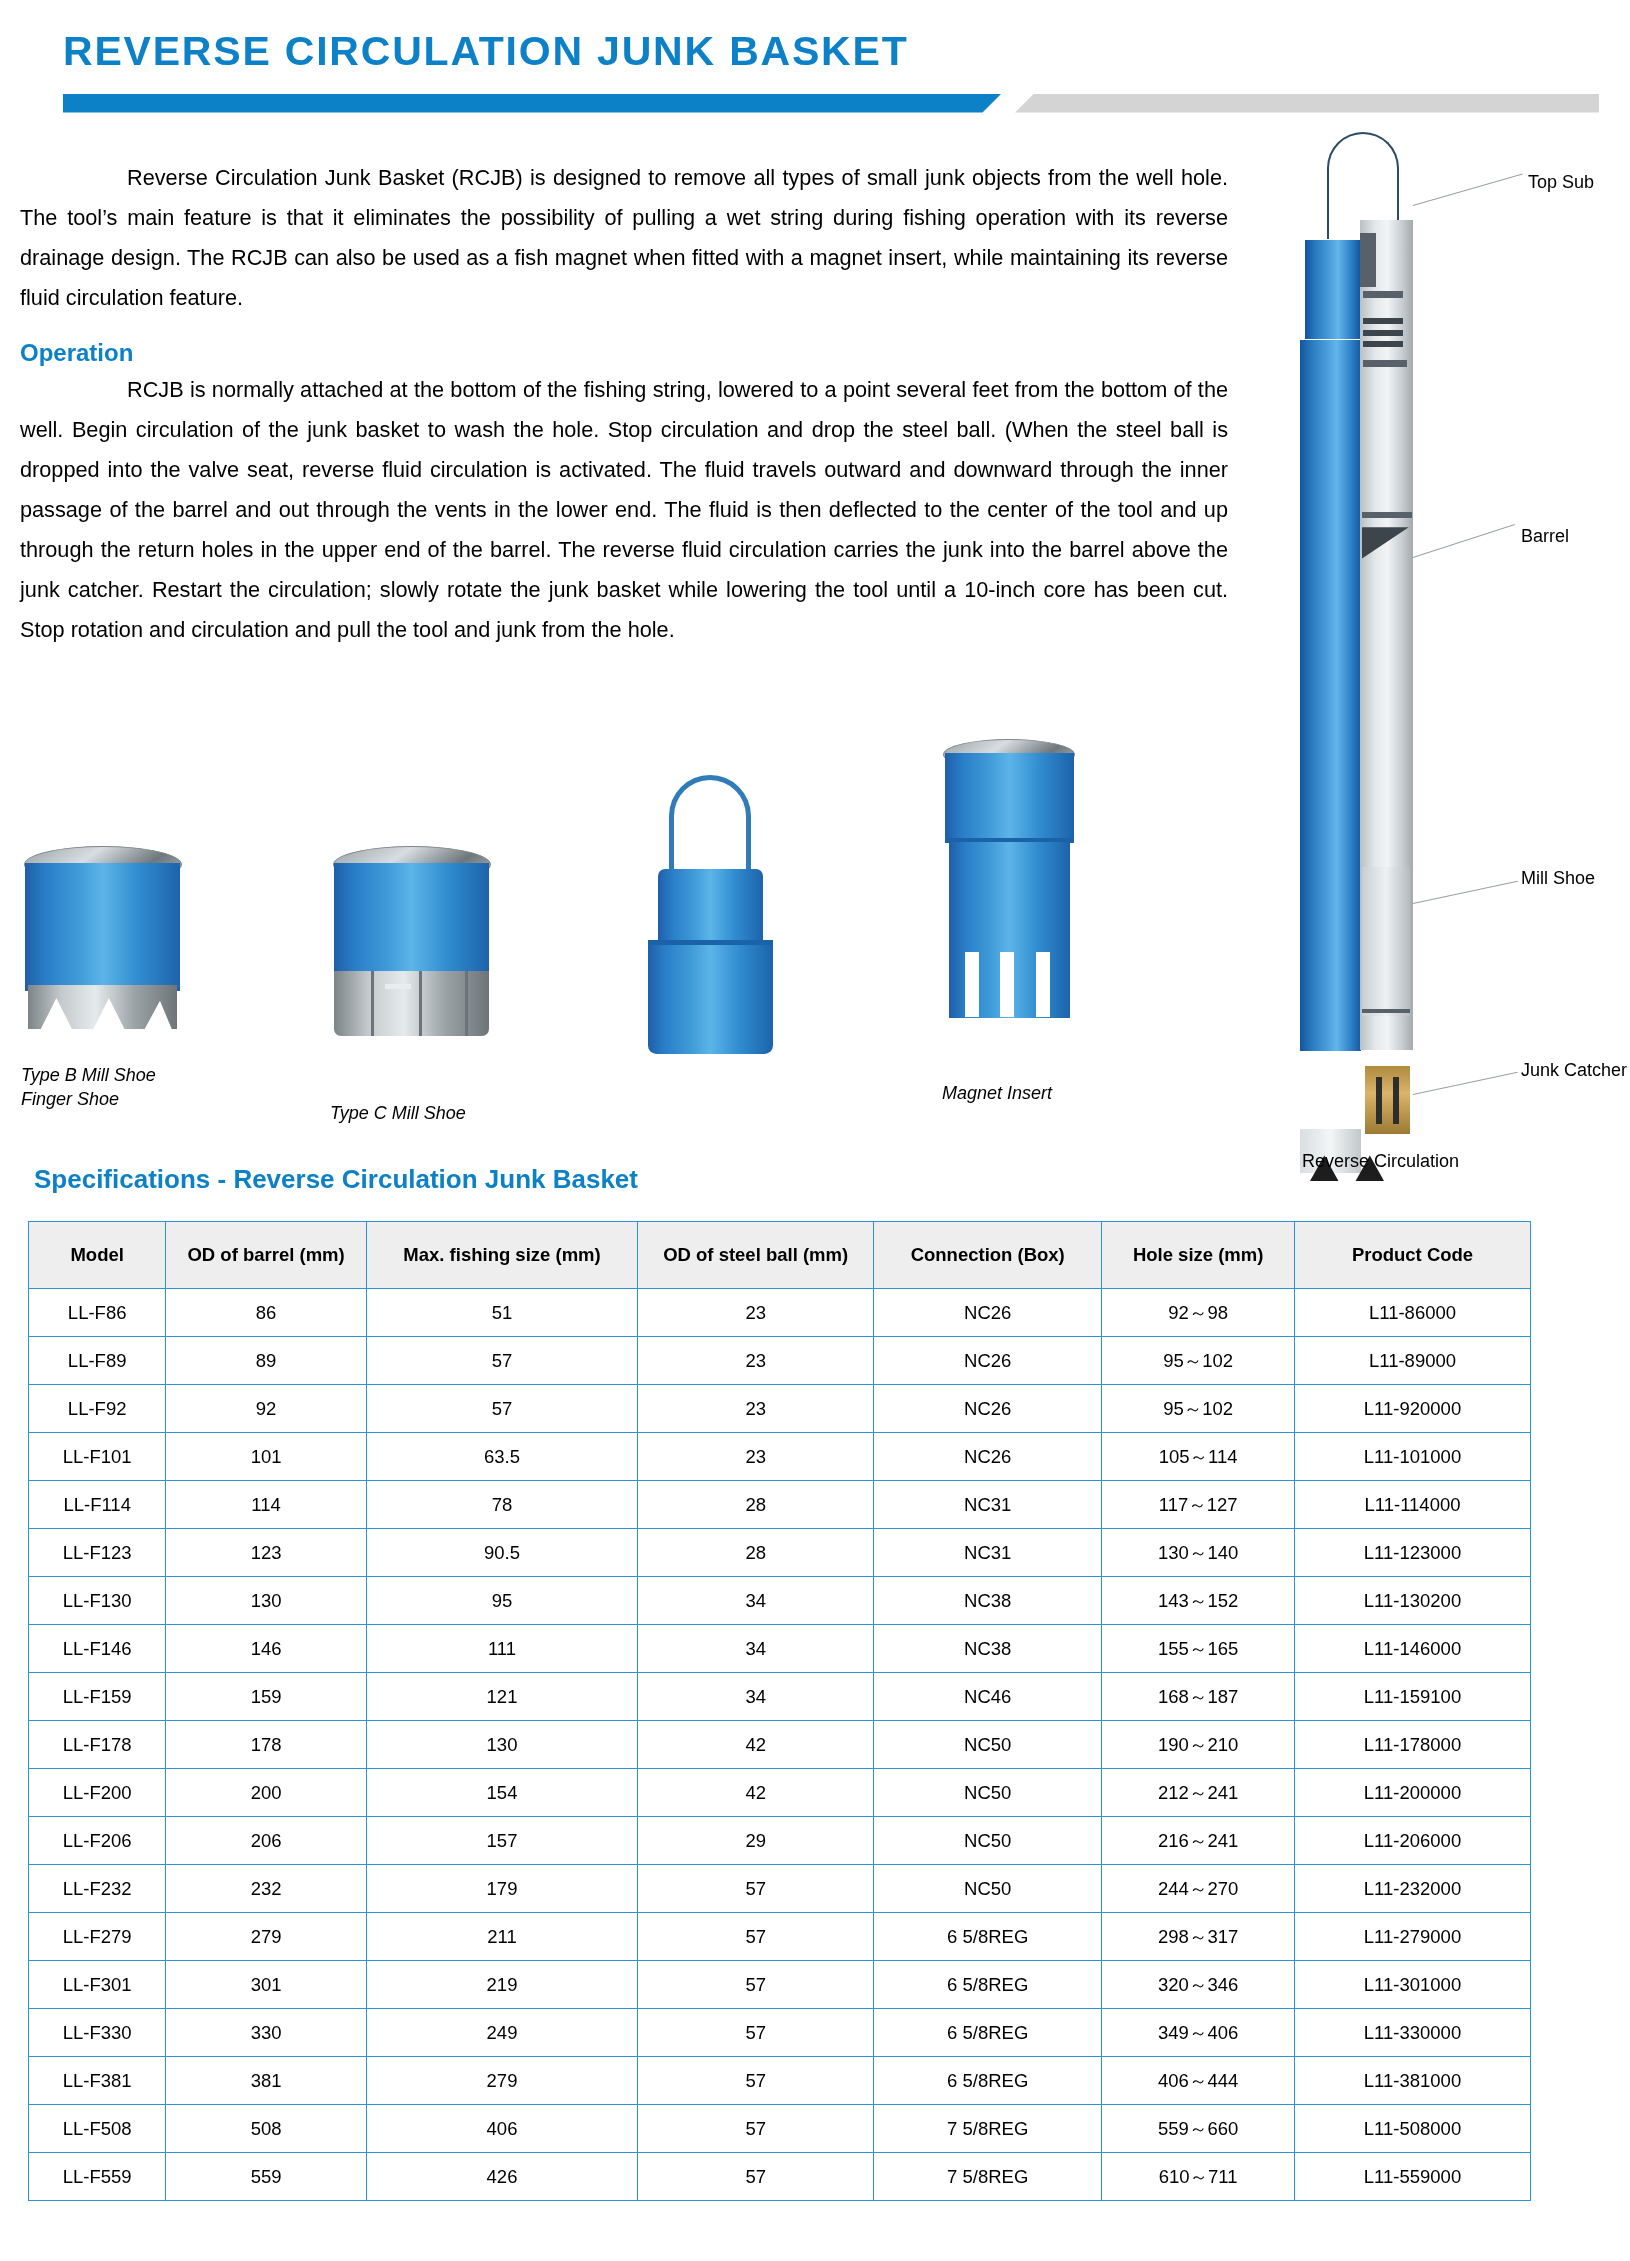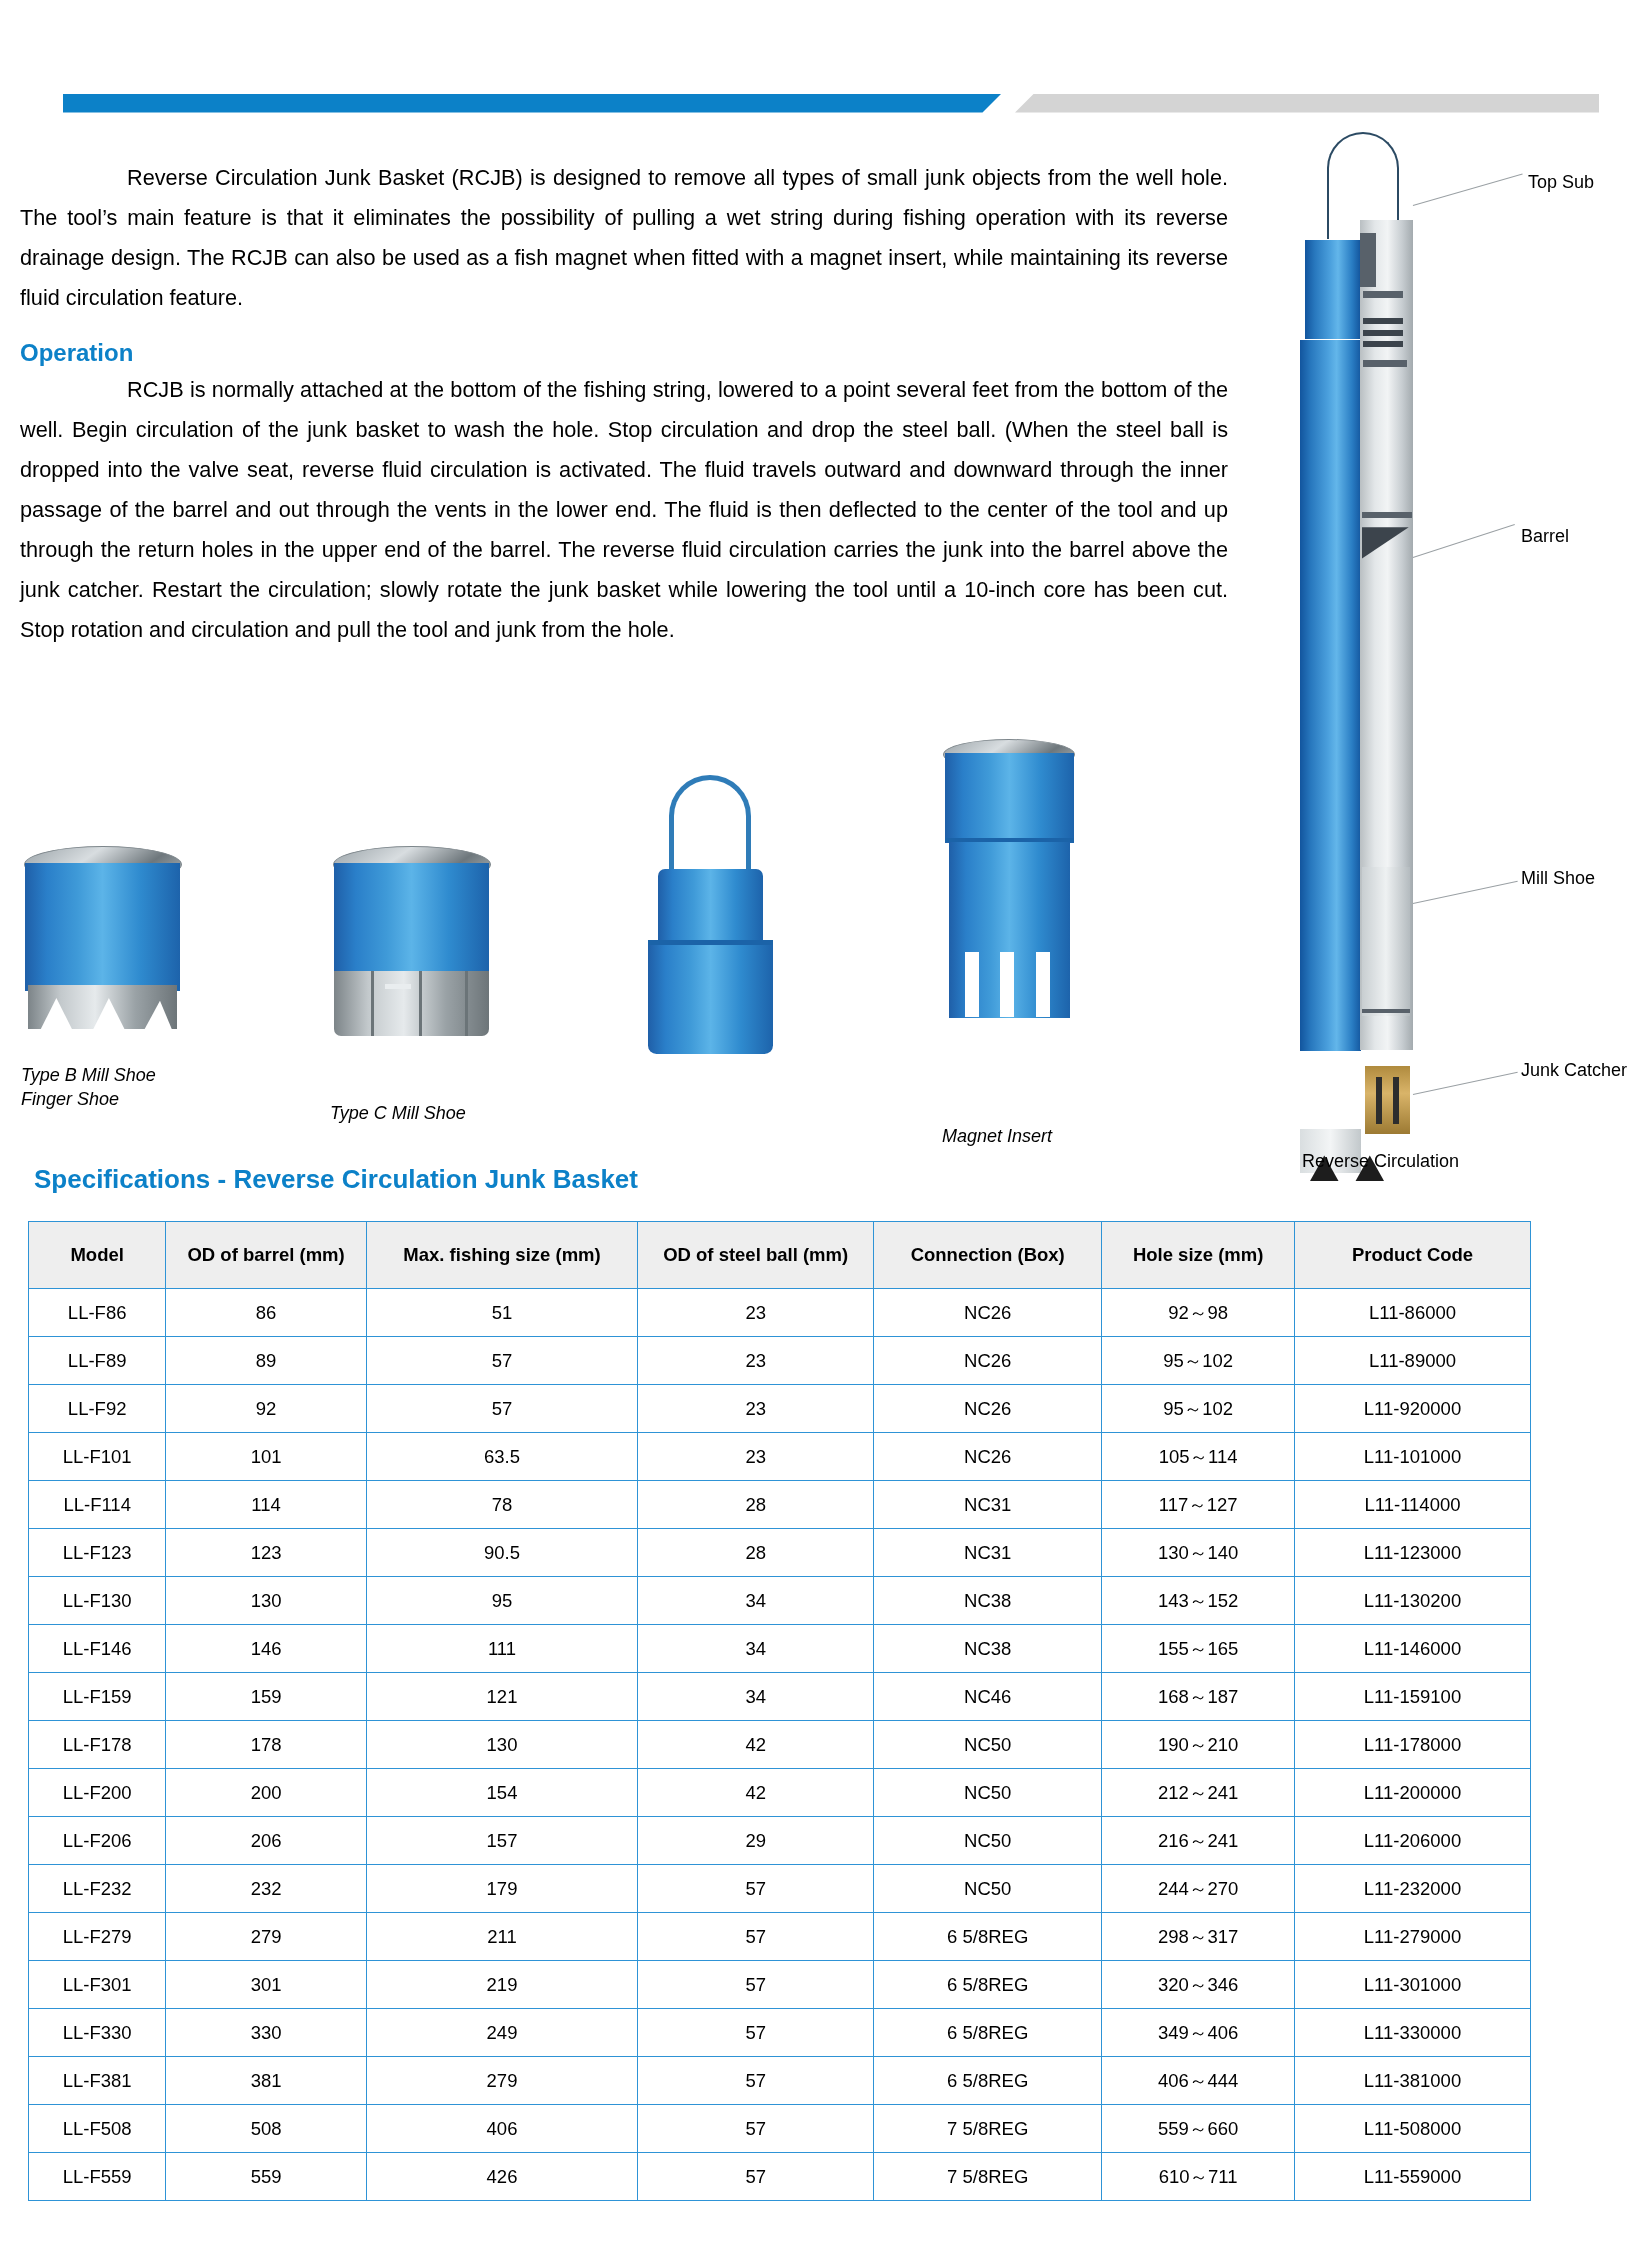--- a/index.html
+++ b/index.html
@@ -110,20 +110,21 @@
     background: #eeeeee; font-weight: bold; height: 67px;
   }
   .spec-table td { height: 48px; }
   .spec-table tr td:first-child { text-align: center; }
   .hole-cell { font-size: 18.5px; }
 </style>
 </head>
 <body>
 
 <div class="page-header">
+  <div class="page-title">REVERSE  CIRCULATION  JUNK  BASKET</div>
   <div class="rule-wrap">
     <div class="rule-blue"></div>
     <div class="rule-gray"></div>
   </div>
 </div>
 
 <div class="copy-col">
   <p class="para">Reverse Circulation Junk Basket (RCJB) is designed to remove all types of small junk objects from the well hole. The tool’s main feature is that it eliminates the possibility of pulling a wet string during fishing operation with its reverse drainage design. The RCJB can also be used as a fish magnet when fitted with a magnet insert, while maintaining its reverse fluid circulation feature.</p>
   <div class="section-heading">Operation</div>
   <p class="para">RCJB is normally attached at the bottom of the fishing string, lowered to a point several feet from the bottom of the well. Begin circulation of the junk basket to wash the hole. Stop circulation and drop the steel ball. (When the steel ball is dropped into the valve seat, reverse fluid circulation is activated. The fluid travels outward and downward through the inner passage of the barrel and out through the vents in the lower end. The fluid is then deflected to the center of the tool and up through the return holes in the upper end of the barrel. The reverse fluid circulation carries the junk into the barrel above the junk catcher. Restart the circulation; slowly rotate the junk basket while lowering the tool until a 10-inch core has been cut. Stop rotation and circulation and pull the tool and junk from the hole.</p>
@@ -166,21 +167,21 @@
       <div class="ellipse-top" style="left:1.4px; top:0; width:132px; height:31px;"></div>
       <div class="blue-body" style="left:2.8px; top:14px; width:129px; height:90px;"></div>
       <div class="blue-body" style="left:7px; top:101px; width:121px; height:178px;"></div>
       <div style="position:absolute;left:2.8px;top:99px;width:129px;height:4.3px;background:#1b63a8;"></div>
       <div style="position:absolute;left:7px;top:213px;width:121px;height:65px;">
         <div style="position:absolute;left:15.6px;top:0;width:14px;height:65px;background:#ffffff;"></div>
         <div style="position:absolute;left:51px;top:0;width:14px;height:65px;background:#ffffff;"></div>
         <div style="position:absolute;left:87px;top:0;width:14px;height:65px;background:#ffffff;"></div>
       </div>
     </div>
-    <div class="caption" style="margin-top:95px;">Magnet Insert</div>
+    <div class="caption" style="margin-top:52px;">Magnet Insert</div>
   </div>
 
   <div class="photo-cell" style="left:632px; top:57px; width:213px;">
     <div class="art" style="width:156px;height:284px;">
       <div style="position:absolute;left:37px;top:0;width:82px;height:107px;border:5px solid #2f7cb8;border-bottom:none;border-radius:43px 43px 0 0;"></div>
       <div class="blue-body" style="left:25.6px; top:94px; width:105px; height:78px; border-radius:7px 7px 0 0;"></div>
       <div class="blue-body" style="left:15.6px; top:168px; width:125px; height:111px; border-radius:0 0 8.5px 8.5px;"></div>
       <div style="position:absolute;left:15.6px;top:165px;width:125px;height:5px;background:#1b63a8;"></div>
     </div>
   </div>

